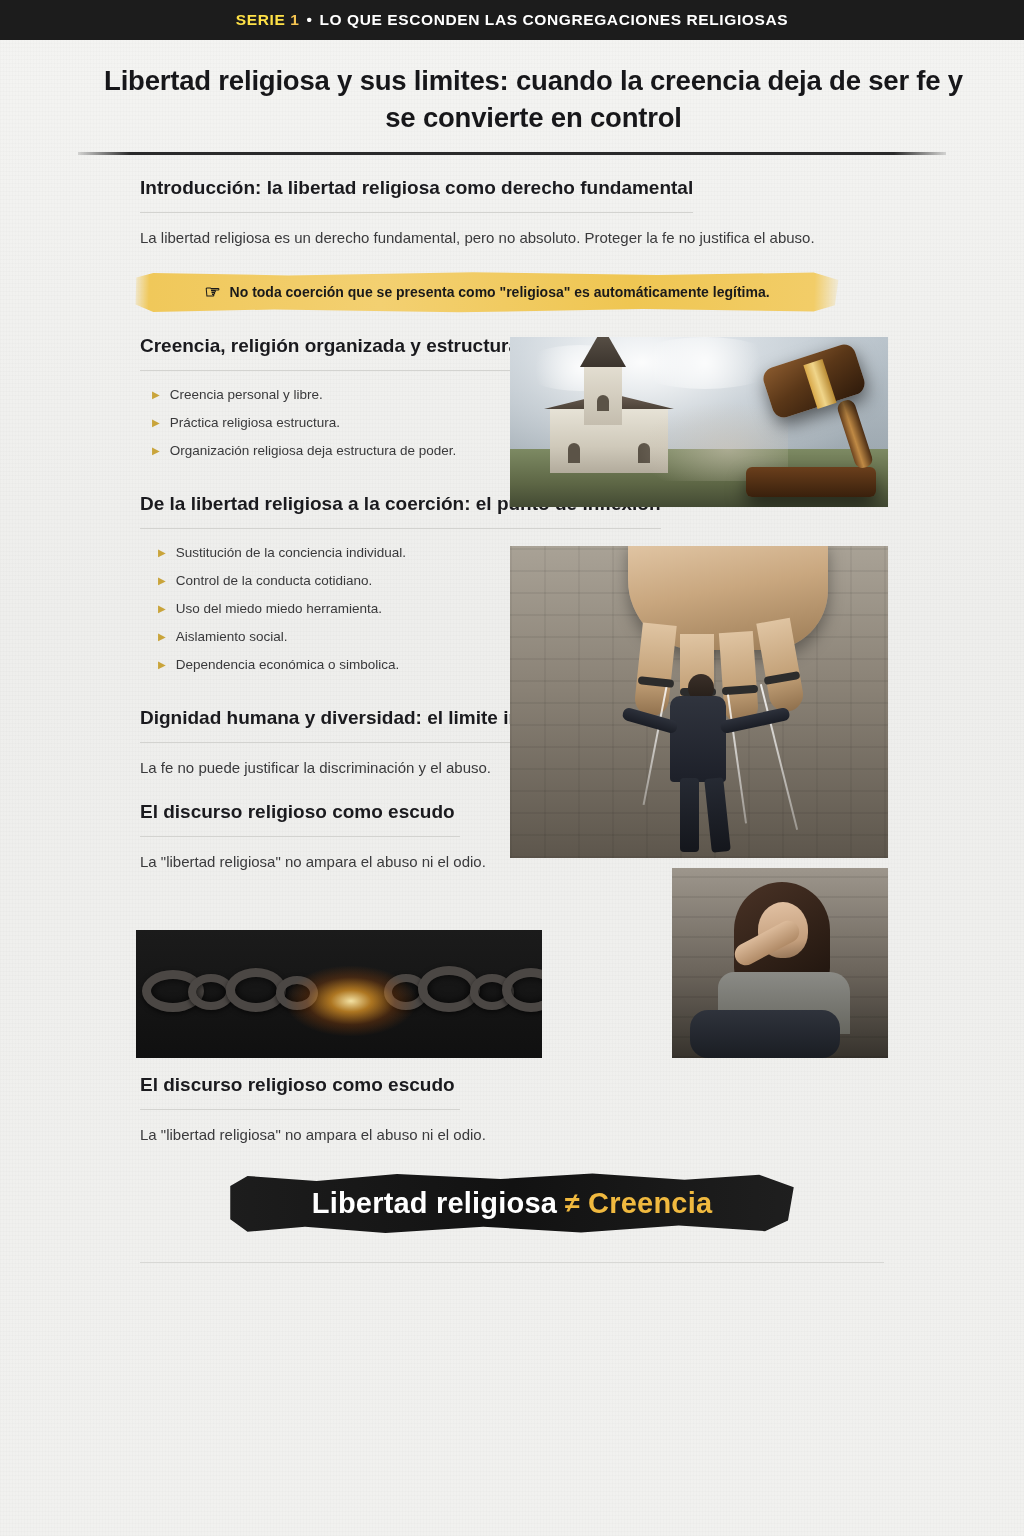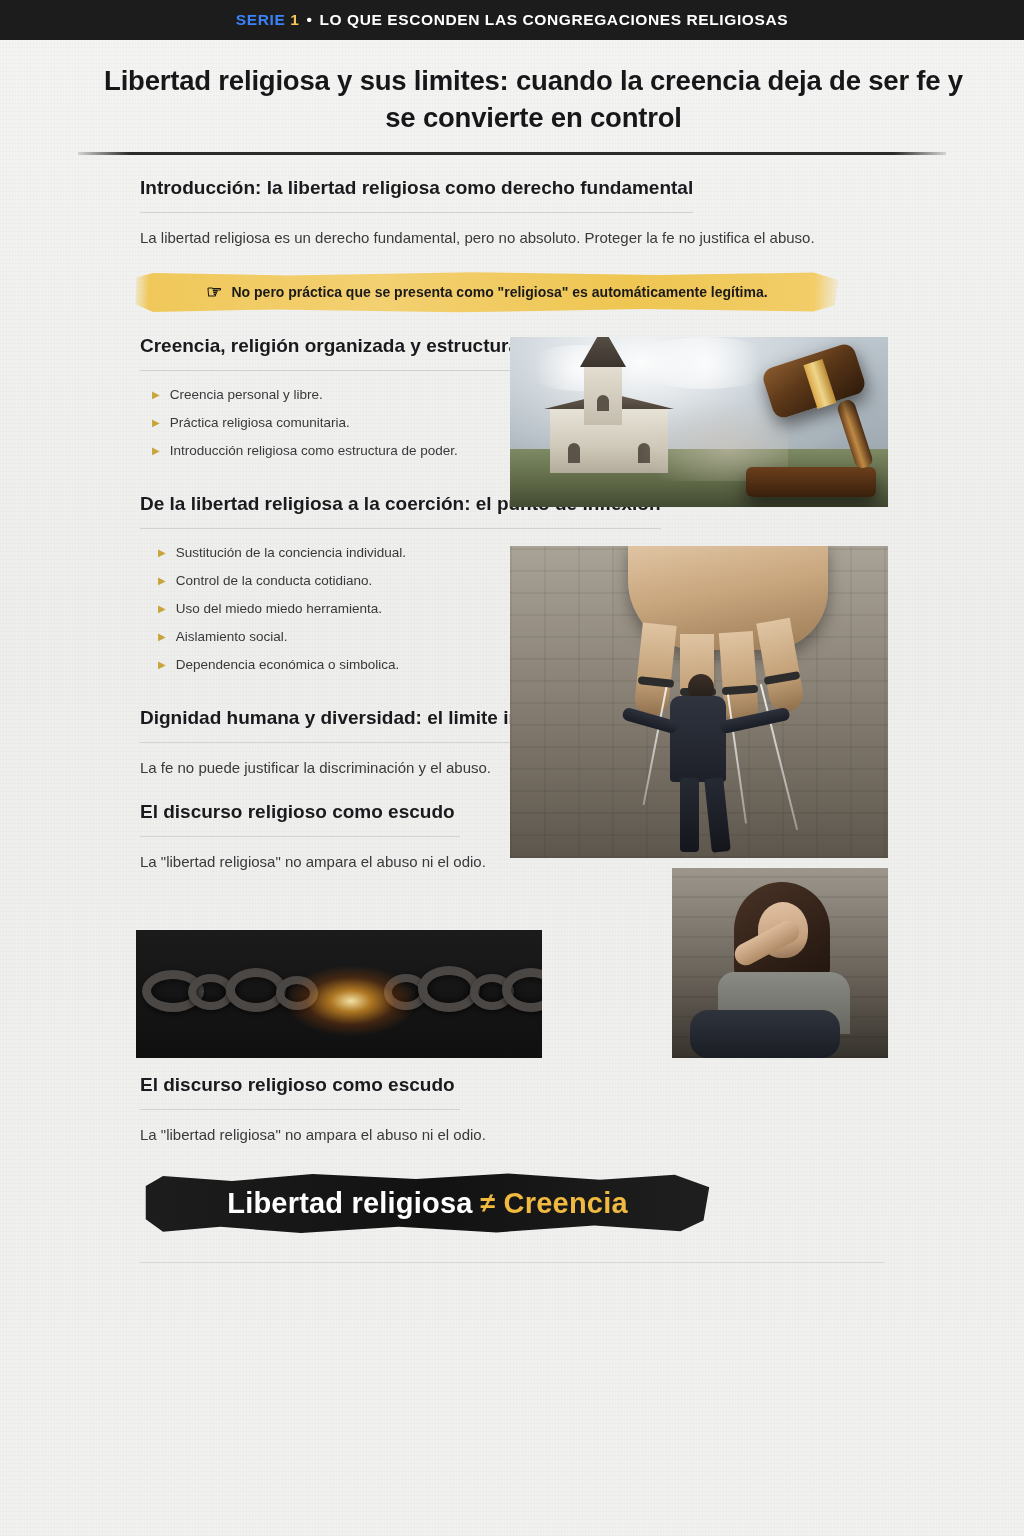--- a/index.html
+++ b/index.html
@@ -35,21 +35,21 @@
     height: 40px;
     background: #1c1c1c;
     color: #ffffff;
     display: flex;
     align-items: center;
     justify-content: center;
     letter-spacing: 0.6px;
     font-size: 15.5px;
     font-weight: bold;
   }
-  .topbar .serie-word { color: #3b82f6; font-weight: bold; }
+  .topbar .serie-word { color: #fde047; font-weight: bold; }
   .topbar .serie-num { color: #f5c451; font-weight: bold; }
   .topbar .sep { color: #ffffff; margin: 0 2px; }
   .topbar .serie-title { color: #ffffff; }
 
   
   .title-wrap {
     padding: 22px 52px 0 95px;
     text-align: center;
   }
   .doc-title {
@@ -298,21 +298,21 @@
     border-radius: 16px 20px 0 0;
     background: linear-gradient(180deg, #8b8b86 0%, #66665f 100%);
   }
   .w-legs {
     position: absolute; left: 18px; top: 142px; width: 150px; height: 48px;
     border-radius: 18px;
     background: linear-gradient(180deg, #2f333c 0%, #1a1d23 100%);
   }
 
   
-  .brush-wrap { margin-top: 26px; display: flex; flex-direction: column; align-items: flex-start; }
+  .brush-wrap { margin-top: 26px; display: flex; flex-direction: column; align-items: center; }
   .brush-main {
     width: 575px; height: 62px;
     background: linear-gradient(90deg, #1d1d1d 0%, #121212 50%, #1f1f1f 100%);
     display: flex; align-items: center; justify-content: center;
     clip-path: polygon(1% 22%, 4% 6%, 16% 14%, 30% 3%, 48% 11%, 64% 2%, 80% 12%, 93% 4%, 99% 24%, 98% 78%, 94% 95%, 79% 86%, 62% 97%, 45% 88%, 28% 98%, 14% 88%, 4% 96%, 1% 76%);
     font-size: 29px; font-weight: bold; color: #ffffff;
     letter-spacing: 0.2px;
   }
   .brush-main .accent { color: #f0b93f; }
   .brush-main .neq { color: #f0b93f; margin: 0 8px; font-size: 27px; }
@@ -352,37 +352,37 @@
 
   <div class="content">
 
     
     <div class="sec-head w-long">Introducción: la libertad religiosa como derecho fundamental</div>
     <p class="body-text">La libertad religiosa es un derecho fundamental, pero no absoluto. Proteger la fe no justifica el abuso.</p>
 
     
     <div class="highlight">
       <span class="hl-icon">☞</span>
-      <span>No pero práctica que se presenta como "religiosa" es automáticamente legítima.</span>
+      <span>No toda coerción que se presenta como "religiosa" es automáticamente legítima.</span>
     </div>
 
     
     <div class="sec-head">Creencia, religión organizada y estructura de poder</div>
     <div class="bullets">
       <div class="bullet">
         <span class="tri">▶</span>
         <span>Creencia personal y libre.</span>
       </div>
       <div class="bullet">
         <span class="tri">▶</span>
-        <span>Práctica religiosa comunitaria.</span>
-      </div>
-      <div class="bullet">
-        <span class="tri">▶</span>
-        <span>Introducción religiosa como estructura de poder.</span>
+        <span>Práctica religiosa estructura.</span>
+      </div>
+      <div class="bullet">
+        <span class="tri">▶</span>
+        <span>Organización religiosa deja estructura de poder.</span>
       </div>
     </div>
 
     
     <div class="sec-head w-long">De la libertad religiosa a la coerción: el punto de inflexión</div>
     <div class="bullets indent">
       <div class="bullet">
         <span class="tri">▶</span>
         <span>Sustitución de la conciencia individual.</span>
       </div>

